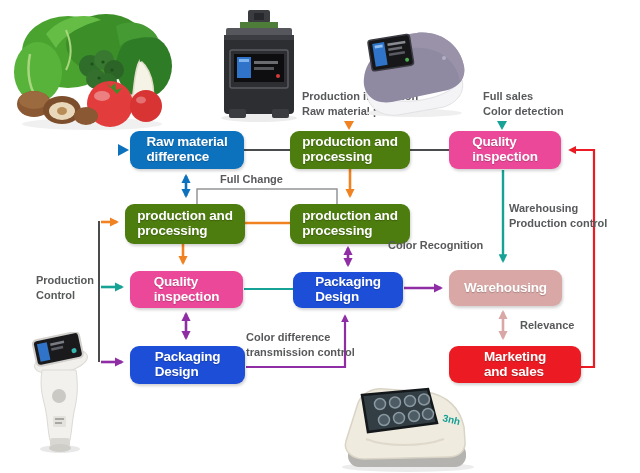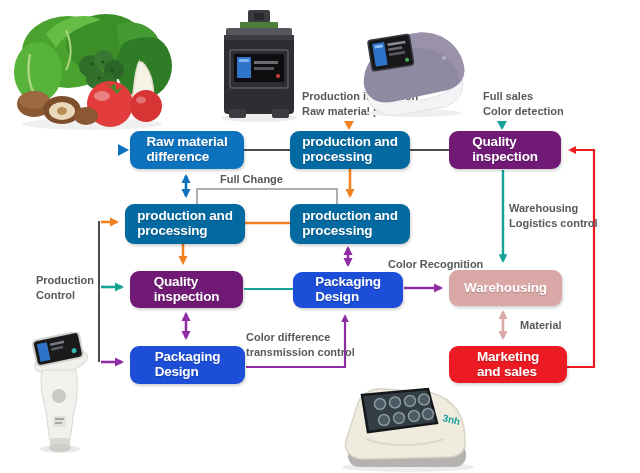--- a/index.html
+++ b/index.html
@@ -3,21 +3,21 @@
 <meta charset="utf-8">
 <style>
   html,body{margin:0;padding:0;background:#fff;}
   #canvas{position:relative;width:640px;height:473px;background:#fff;overflow:hidden;
           font-family:"Liberation Sans","DejaVu Sans",sans-serif;}
   svg.overlay{position:absolute;left:0;top:0;width:640px;height:473px;}
   .node{position:absolute;border-radius:9px;color:#fff;display:flex;align-items:center;justify-content:center;
         box-shadow:1px 2px 3px rgba(0,0,0,.18);}
   .node .inner{text-align:left;font-weight:bold;font-size:13.5px;line-height:1.1;letter-spacing:-.2px;
         text-shadow:0 1px 1px rgba(0,0,0,.22);}
-  .c-blue{background:#0d72bd}.c-orange{background:#0369a1}.c-teal{background:#701a75}
+  .c-blue{background:#0d72bd}.c-orange{background:#4d7c0f}.c-teal{background:#ec4899}
   .c-purple{background:#1d4ed8}.c-pink{background:#d9a8a6}.c-red{background:#ec1b23}
   .lbl{position:absolute;font-size:11px;font-weight:bold;color:#58595b;line-height:1.35;white-space:nowrap;}
   .dev{position:absolute;}
 </style>
 </head>
 <body>
 
 <div id="canvas">
 
   <svg class="overlay" viewBox="0 0 640 473">
@@ -120,46 +120,46 @@
   <div class="node c-pink" style="left:449px;top:270px;width:113px;height:36px">
     <div class="inner"><span>Warehousing</span><br>
     </div>
     </div>
 
   <div class="node c-purple" style="left:130px;top:346px;width:115px;height:38px">
     <div class="inner"><span>Packaging</span><br>
     <span>Design</span></div>
     </div>
 
-  <div class="node c-red" style="left:449px;top:346px;width:118px;height:37px">
+  <div class="node c-red" style="left:449px;top:346px;width:132px;height:37px">
     <div class="inner"><span>Marketing</span><br>
     <span>and sales</span></div>
     </div>
 
 
   <div class="lbl" style="left:302px;top:89px">
     <span>Production inspection</span><br>
     <span>Raw material parameters</span></div>
 
   <div class="lbl" style="left:483px;top:89px">
     <span>Full sales</span><br>
     <span>Color detection</span></div>
 
   <div class="lbl" style="left:220px;top:172px">
     <span>Full Change</span></div>
 
   <div class="lbl" style="left:509px;top:201px">
     <span>Warehousing</span><br>
-    <span>Logistics control</span></div>
-
-  <div class="lbl" style="left:388px;top:257px">
+    <span>Production control</span></div>
+
+  <div class="lbl" style="left:388px;top:238px">
     <span>Color Recognition</span></div>
 
   <div class="lbl" style="left:520px;top:318px">
-    <span>Material</span></div>
+    <span>Relevance</span></div>
 
   <div class="lbl" style="left:246px;top:330px">
     <span>Color difference</span><br>
     <span>transmission control</span></div>
 
   <div class="lbl" style="left:36px;top:273px">
     <span>Production</span><br>
     <span>Control</span></div>
 
   <svg class="dev" style="left:6px;top:4px" width="172" height="128" viewBox="0 0 172 128">

